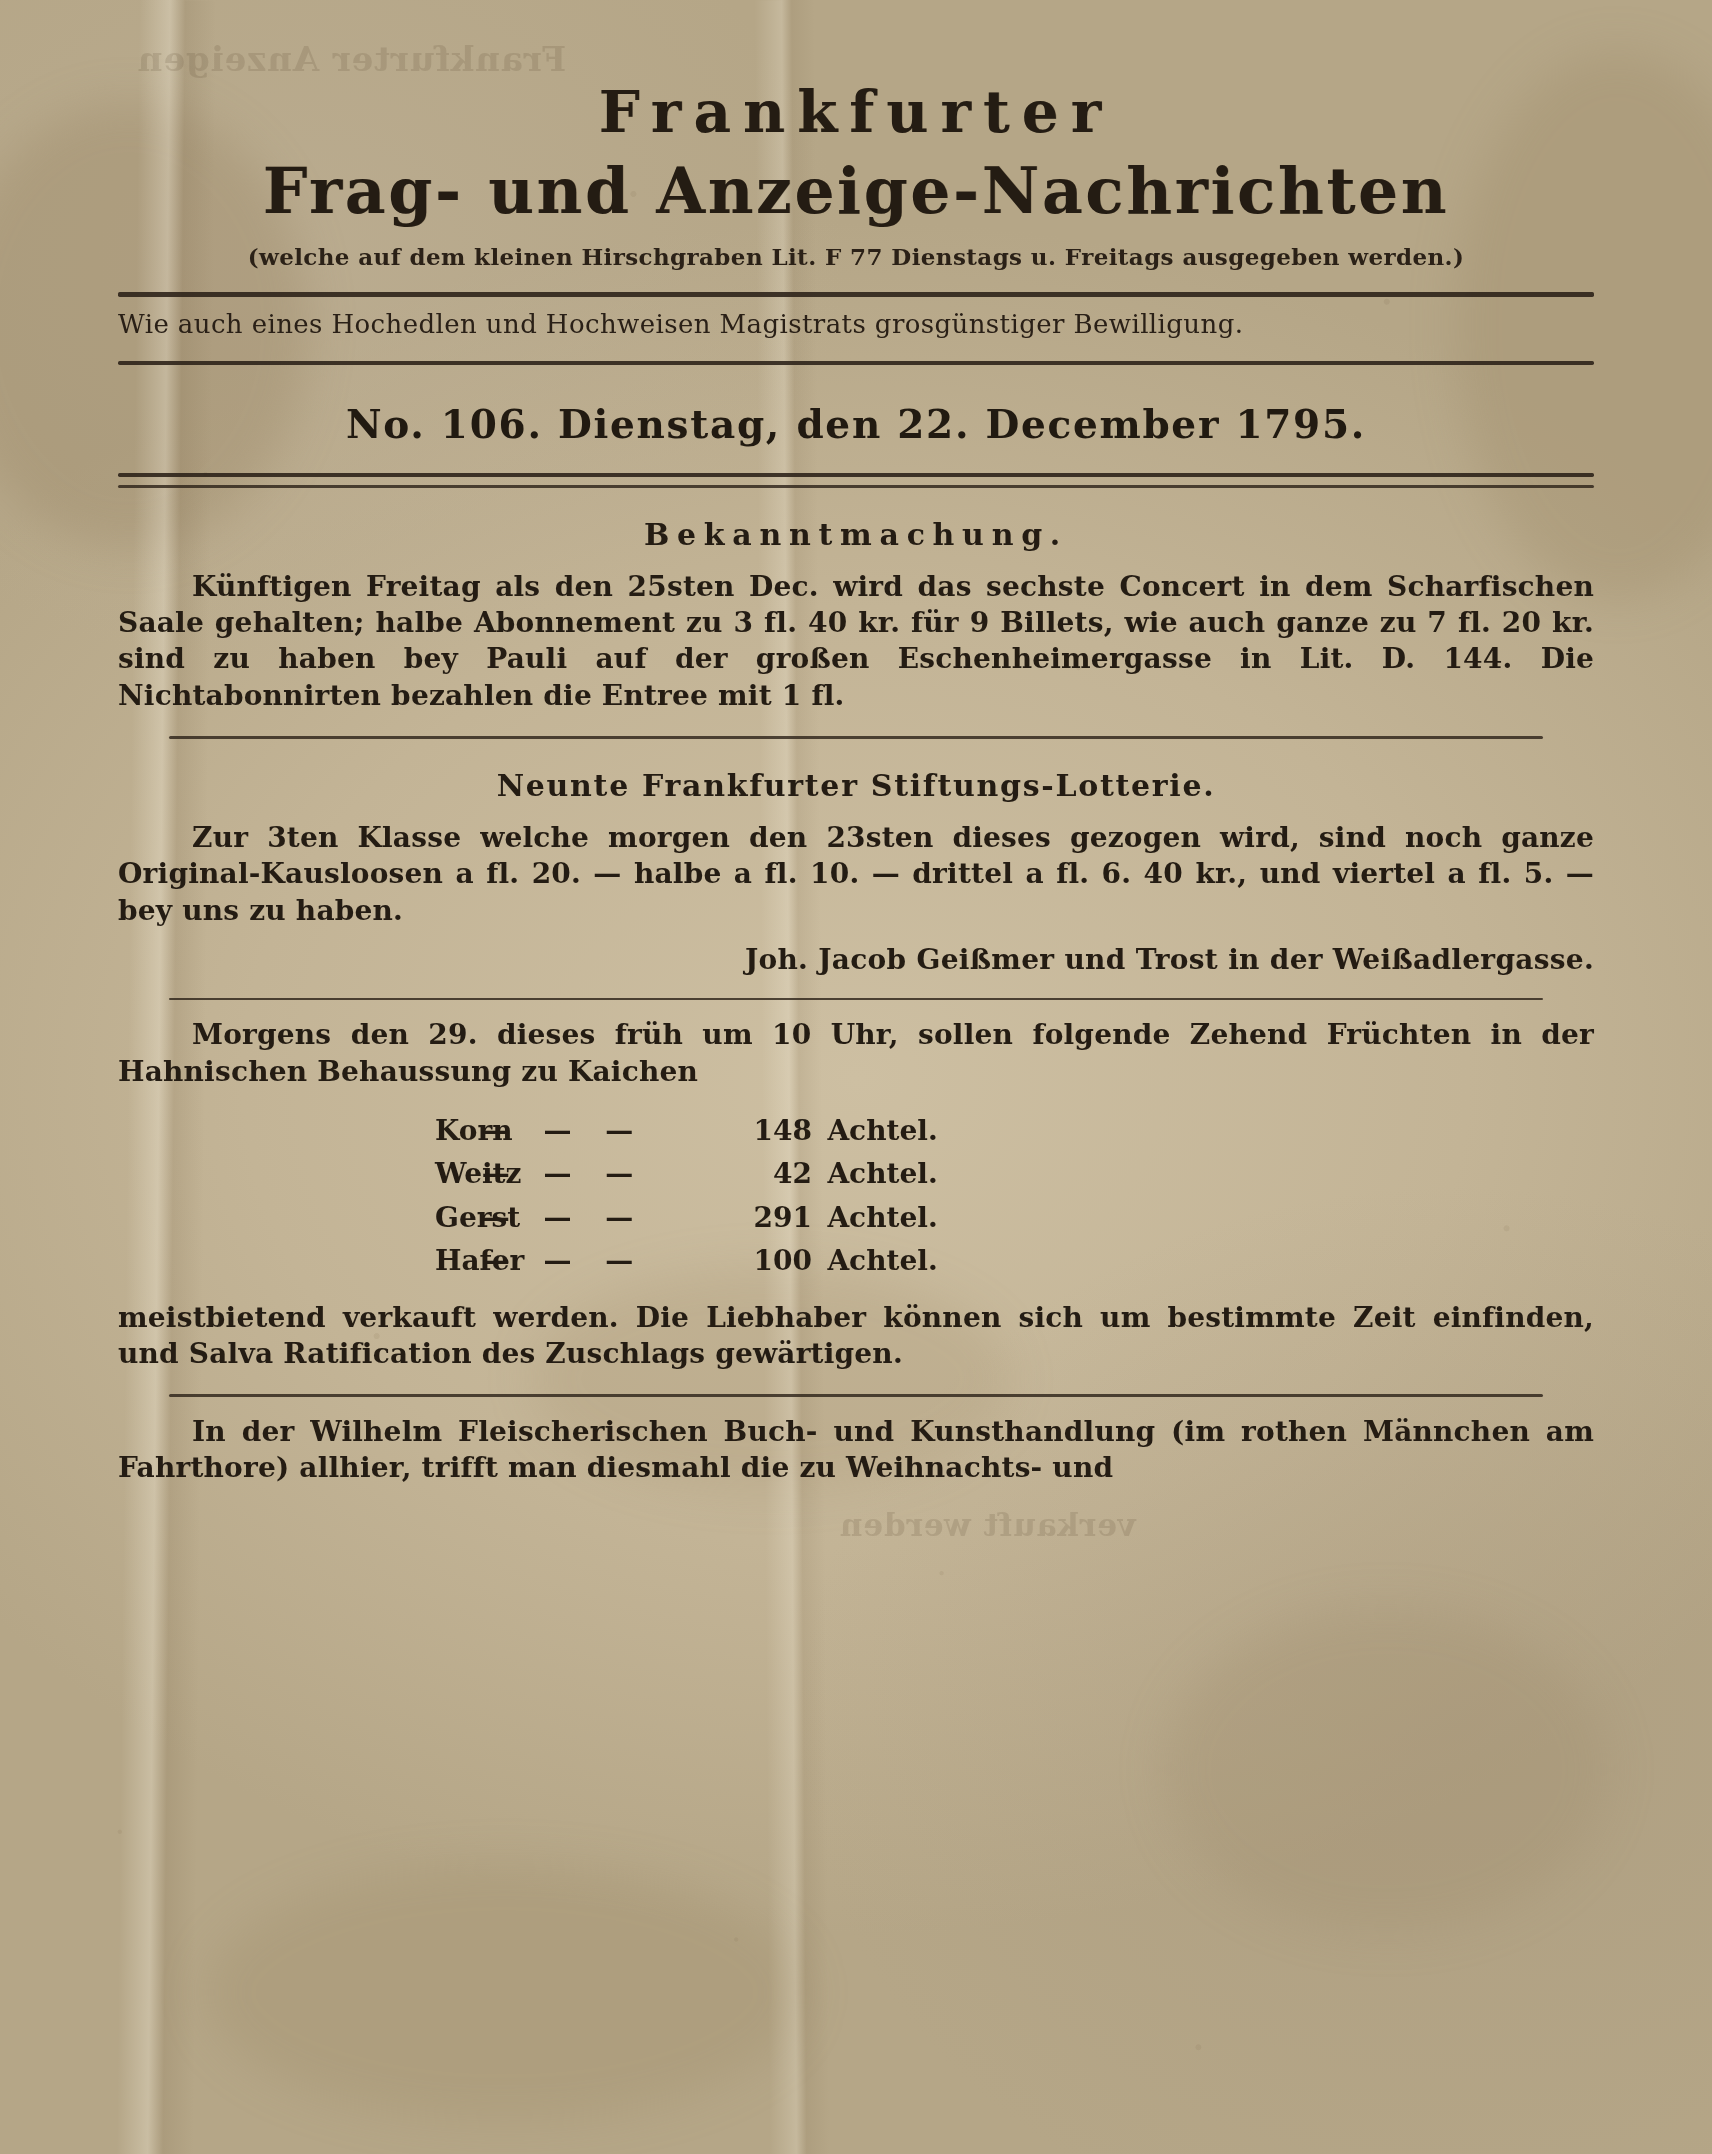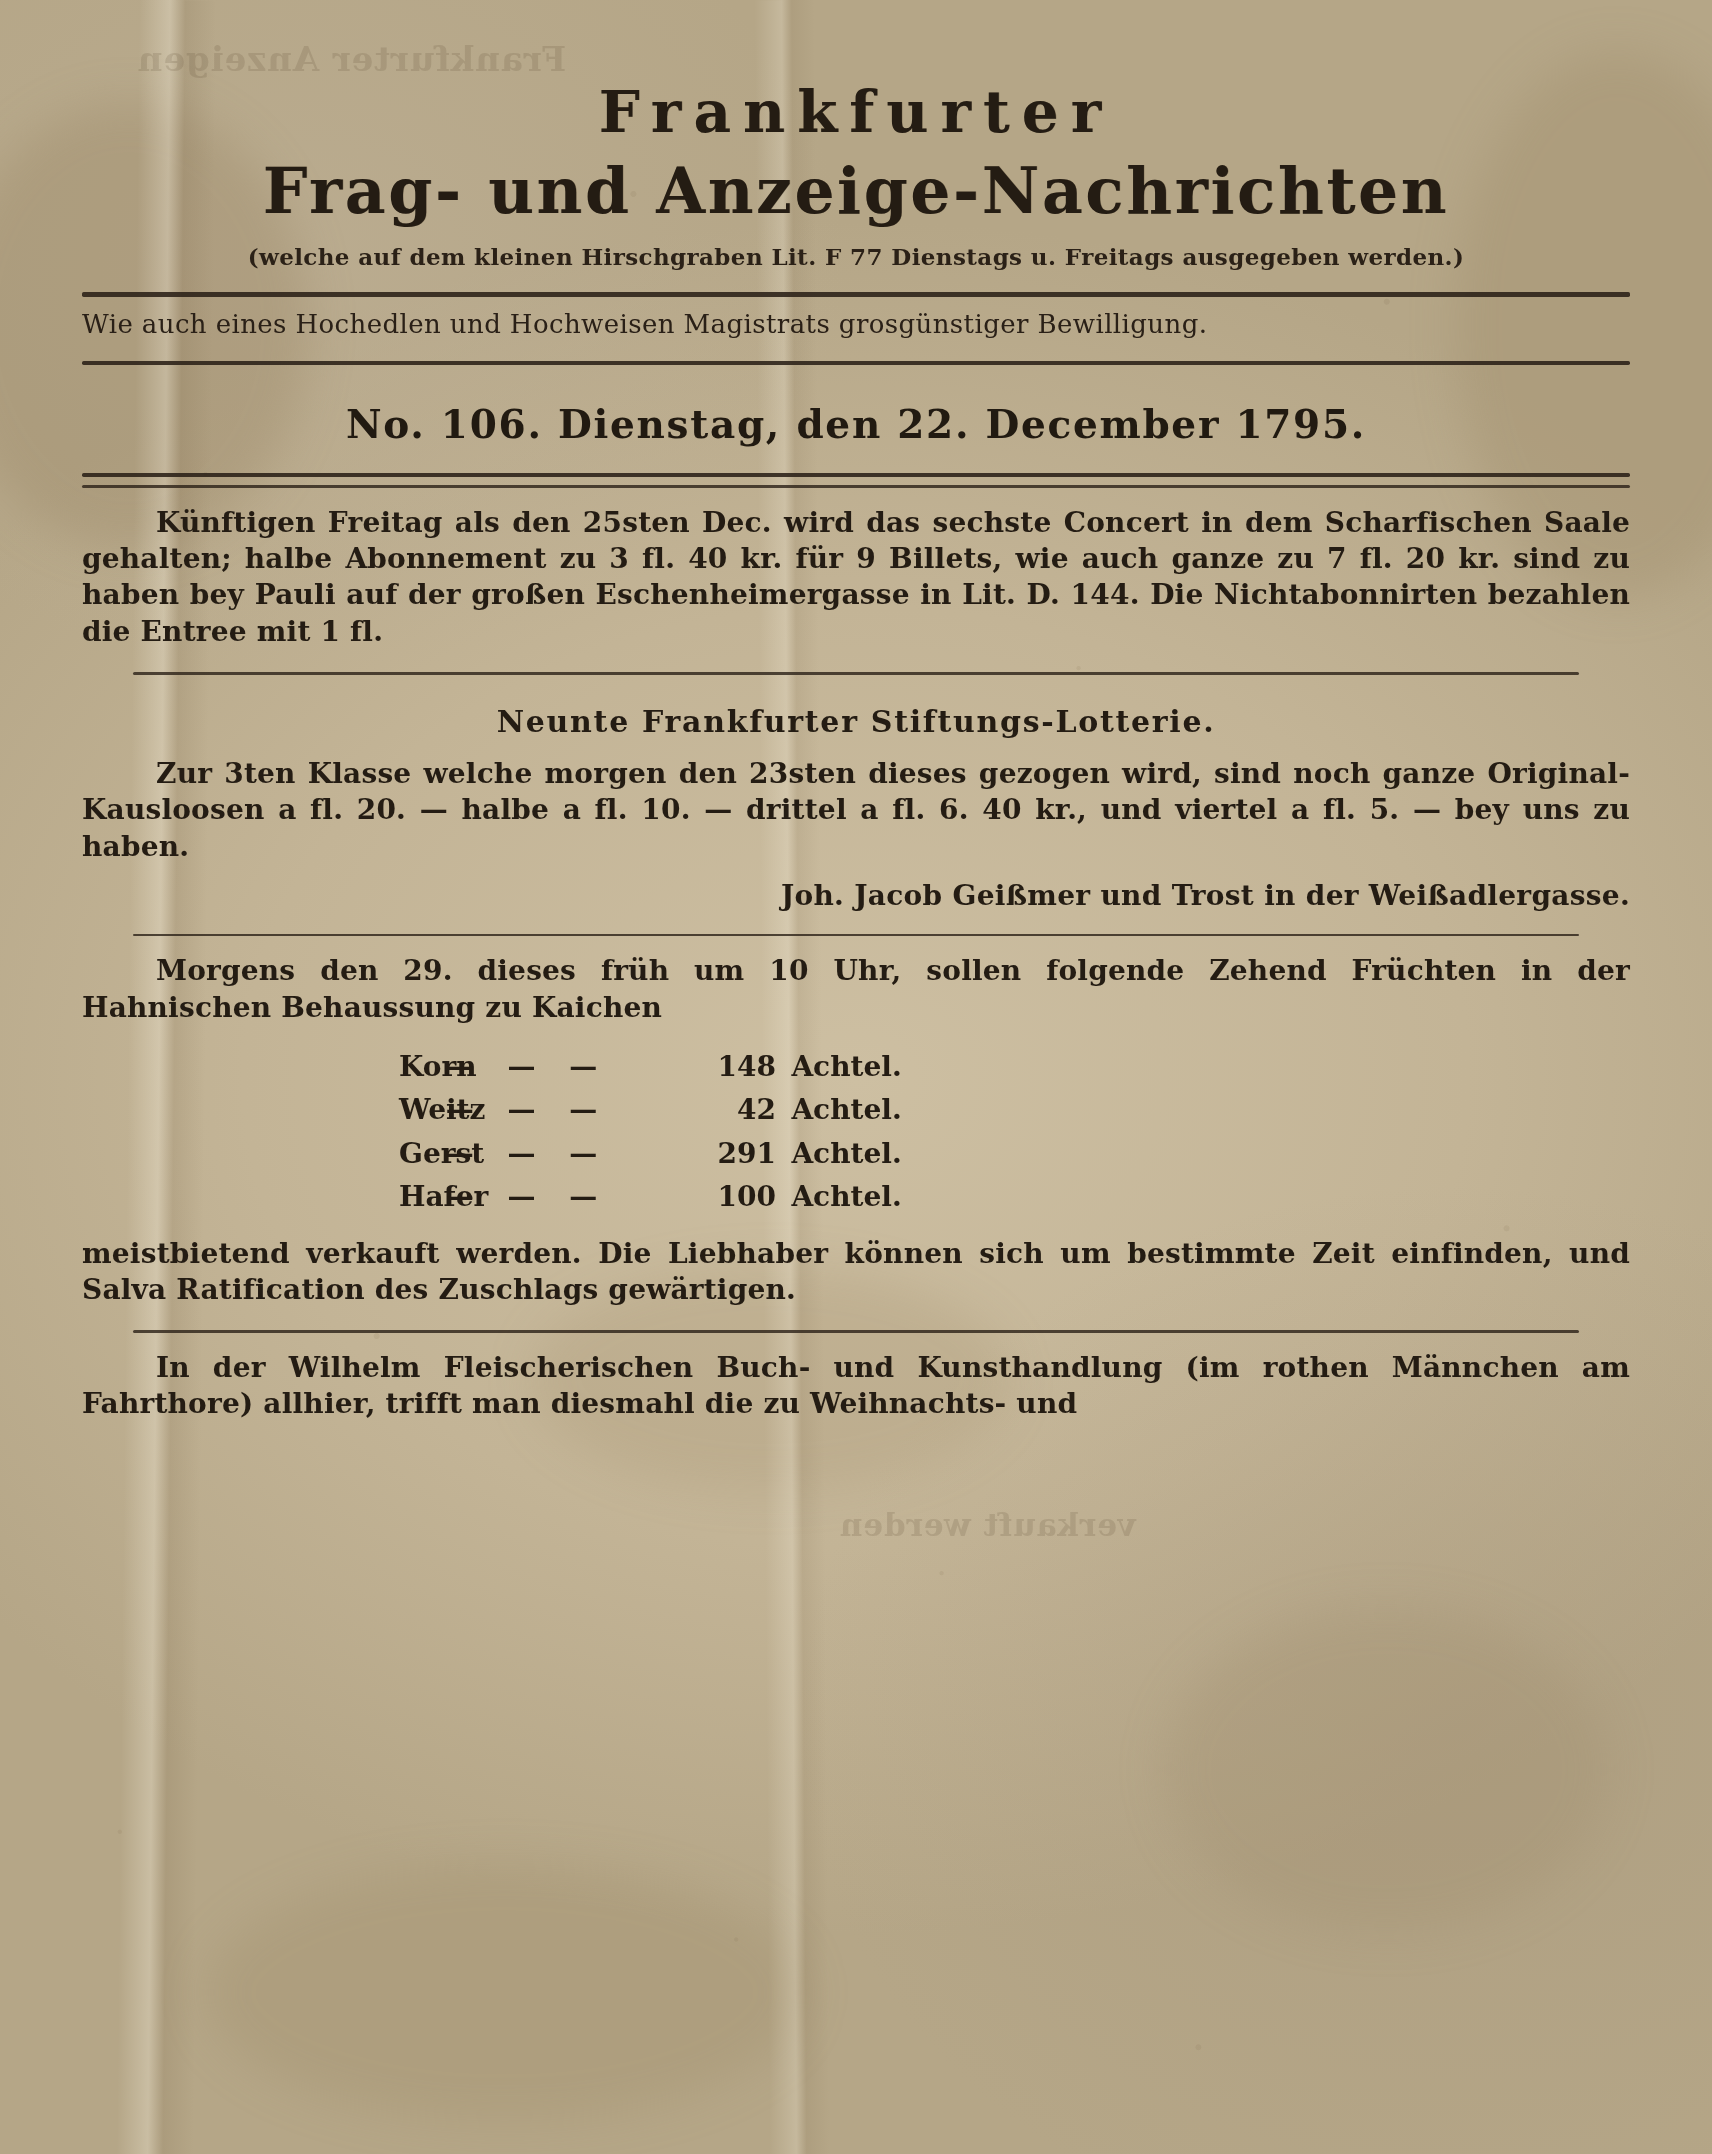--- a/index.html
+++ b/index.html
@@ -74,21 +74,21 @@
     color: rgba(90,72,48,0.17);
     font-family: "DejaVu Serif", serif;
     font-weight: bold;
     letter-spacing: 0.9px;
     transform: scaleX(-1);
   }
 
   .content {
     position: relative;
     z-index: 3;
-    padding: 0 82px;
+    padding: 0 118px;
   }
 
   .masthead-line1, .masthead-line2 {
     text-align: center;
     font-family: "DejaVu Serif", serif;
     font-weight: bold;
     color: #241c13;
     text-shadow: 0.4px 0.4px 0 rgba(60,45,25,0.35);
   }
   .masthead-line1 {
@@ -226,20 +226,21 @@
 
     <div class="rule"></div>
 
     <div class="issue-line">No. 106.   Dienstag, den 22. December 1795.</div>
 
     <div class="double">
       <div class="rule inset"></div>
       <div class="rule inset thin"></div>
     </div>
 
+    <div class="section-head">Bekanntmachung.</div>
     <div class="para indent">Künftigen Freitag als den 25sten Dec. wird das sechste Concert in dem Scharfischen Saale gehalten; halbe Abonnement zu 3 fl. 40 kr. für 9 Billets, wie auch ganze zu 7 fl. 20 kr. sind zu haben bey Pauli auf der großen Eschenheimergasse in Lit. D. 144. Die Nichtabonnirten bezahlen die Entree mit 1 fl.</div>
 
     <div class="rule thin short"></div>
 
     <div class="section-head tight">Neunte Frankfurter Stiftungs-Lotterie.</div>
     <div class="para indent">Zur 3ten Klasse welche morgen den 23sten dieses gezogen wird, sind noch ganze Original-Kausloosen a fl. 20. — halbe a fl. 10. — drittel a fl. 6. 40 kr., und viertel a fl. 5. — bey uns zu haben.</div>
     <div class="signature">Joh. Jacob Geißmer und Trost in der Weißadlergasse.</div>
 
     <div class="rule thin short"></div>
 

